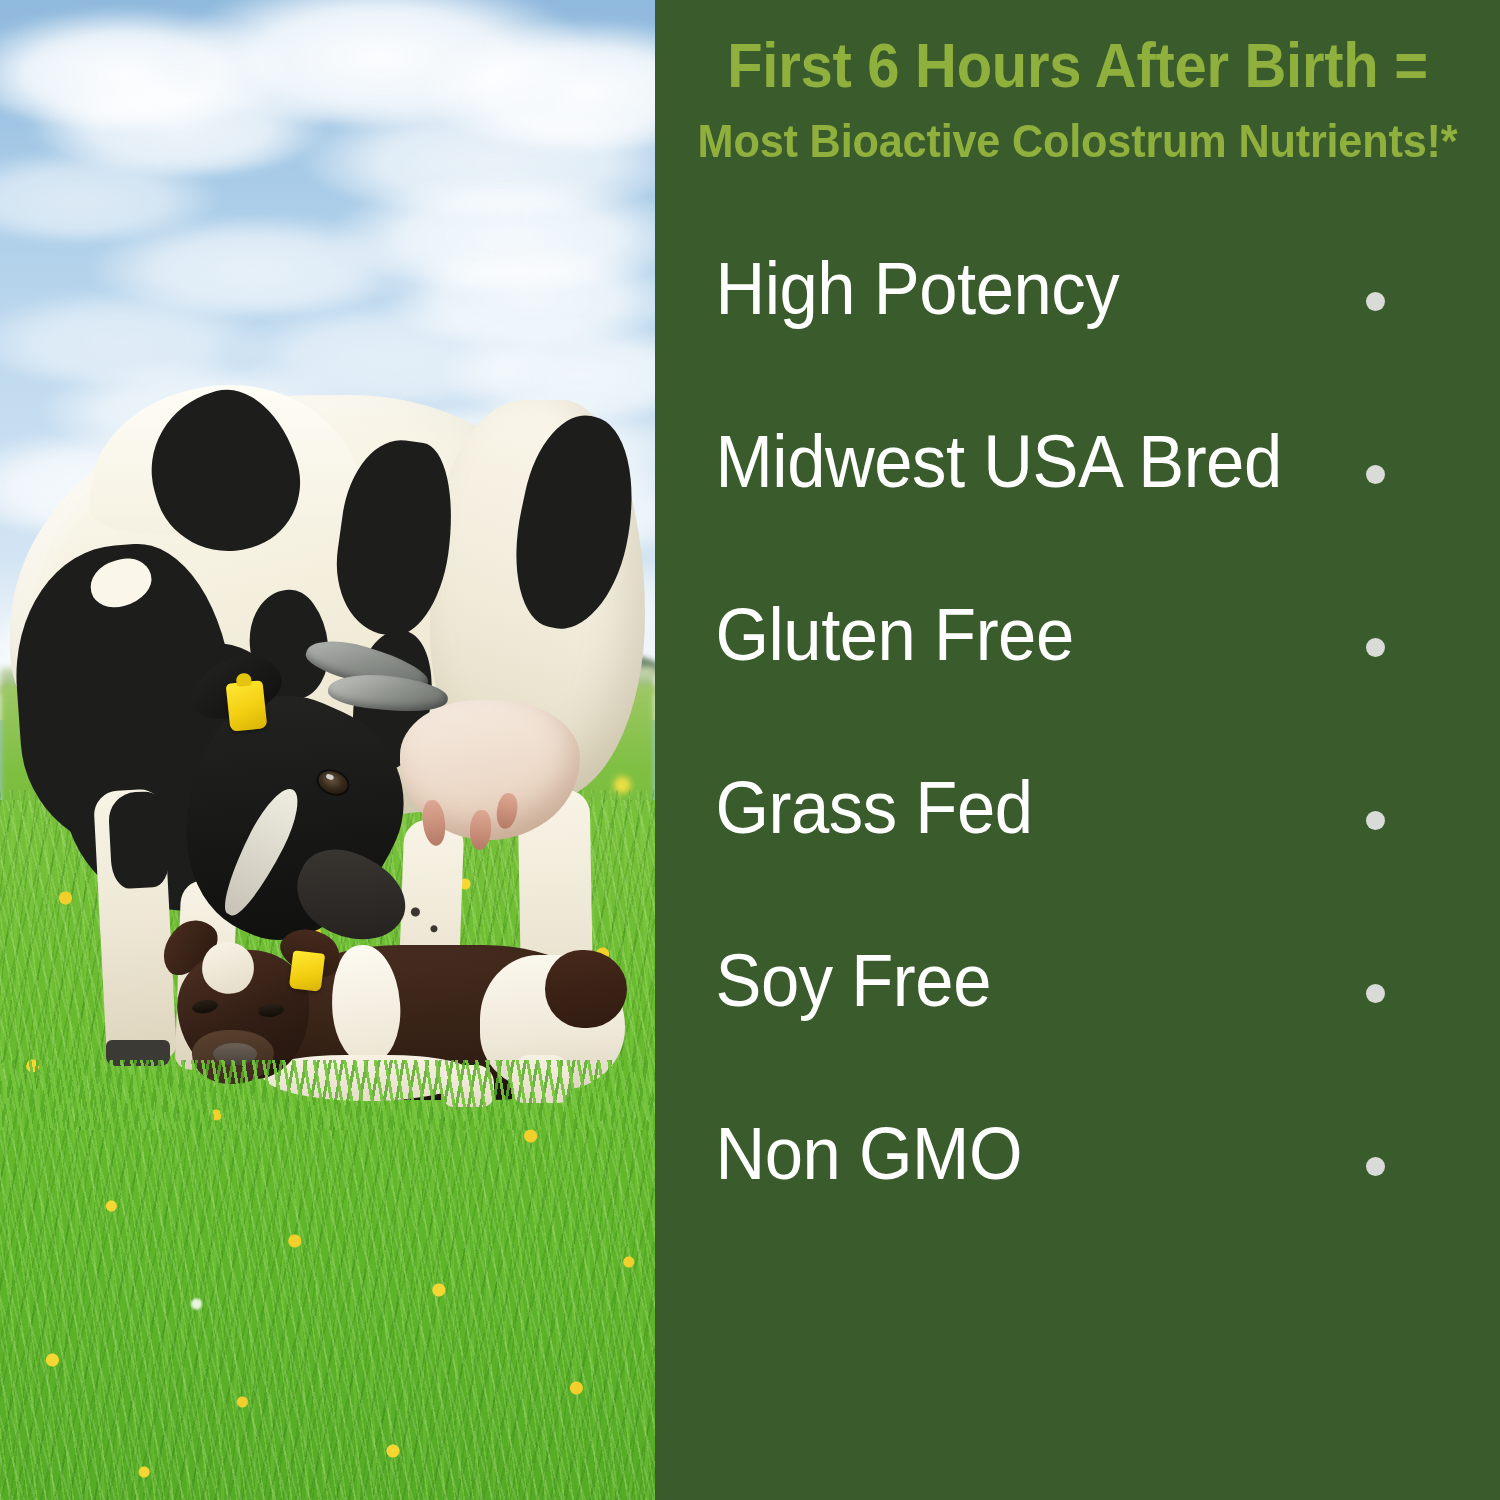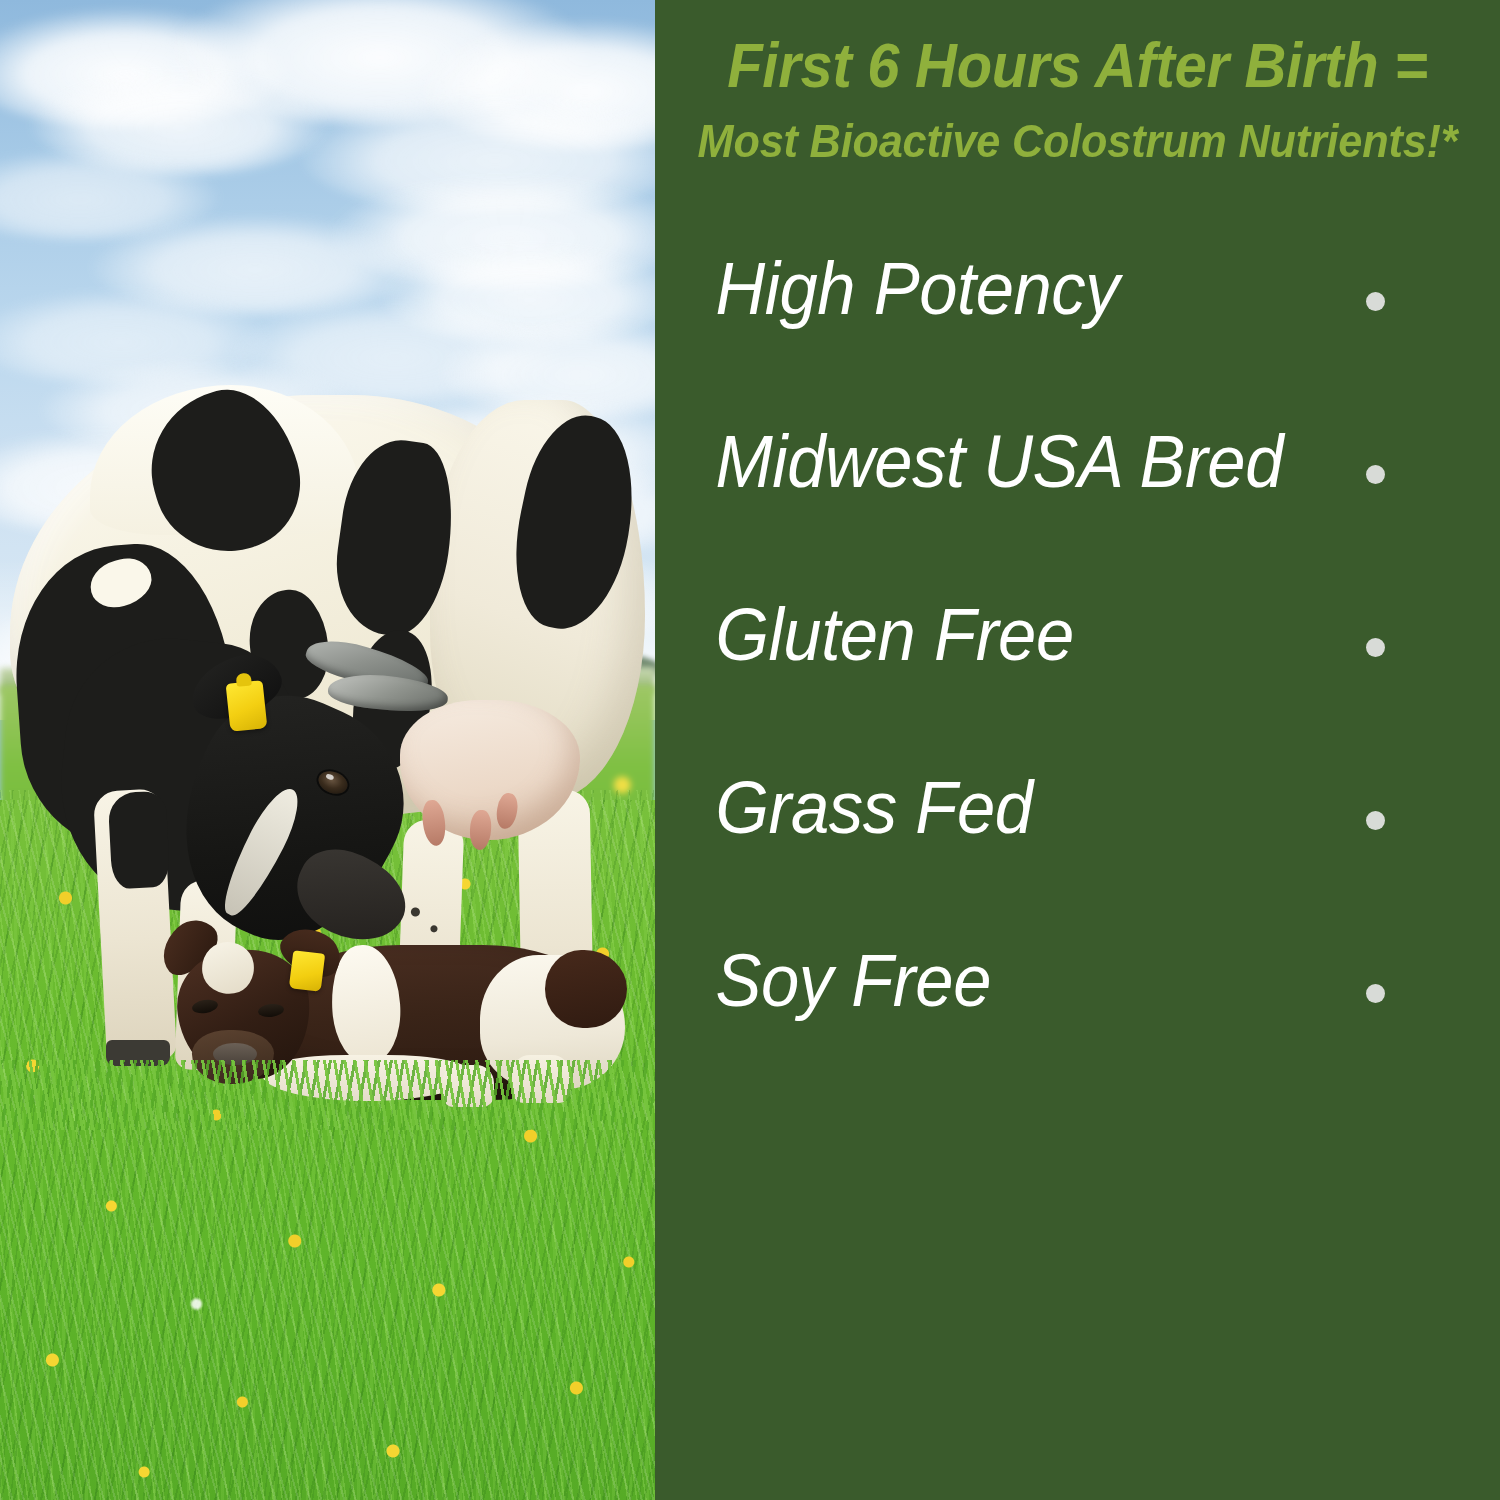--- a/index.html
+++ b/index.html
@@ -369,21 +369,20 @@
     filter:blur(.4px);
   }
 
   
   .content-panel {
     position:relative;
     width:845px; height:1440px;
     flex:0 0 845px;
     background:#3a5b2c;
     padding:0;
-    font-style:italic;
   }
   .headline {
     position:absolute;
     left:0; top:34px; width:845px;
     text-align:center;
     color:#8fb03c;
     font-family:"Liberation Sans Narrow","Liberation Sans", sans-serif;
     font-weight:bold;
     line-height:1.0;
   }
@@ -563,16 +562,20 @@
         <span class="benefit-label">Gluten Free</span>
       </li>
       <li class="benefit-item">
         <span class="benefit-bullet"></span>
         <span class="benefit-label">Grass Fed</span>
       </li>
       <li class="benefit-item">
         <span class="benefit-bullet"></span>
         <span class="benefit-label">Soy Free</span>
       </li>
+      <li class="benefit-item">
+        <span class="benefit-bullet"></span>
+        <span class="benefit-label">Non GMO</span>
+      </li>
     </ul>
 
   </div>
 </div>
 
 </body></html>

